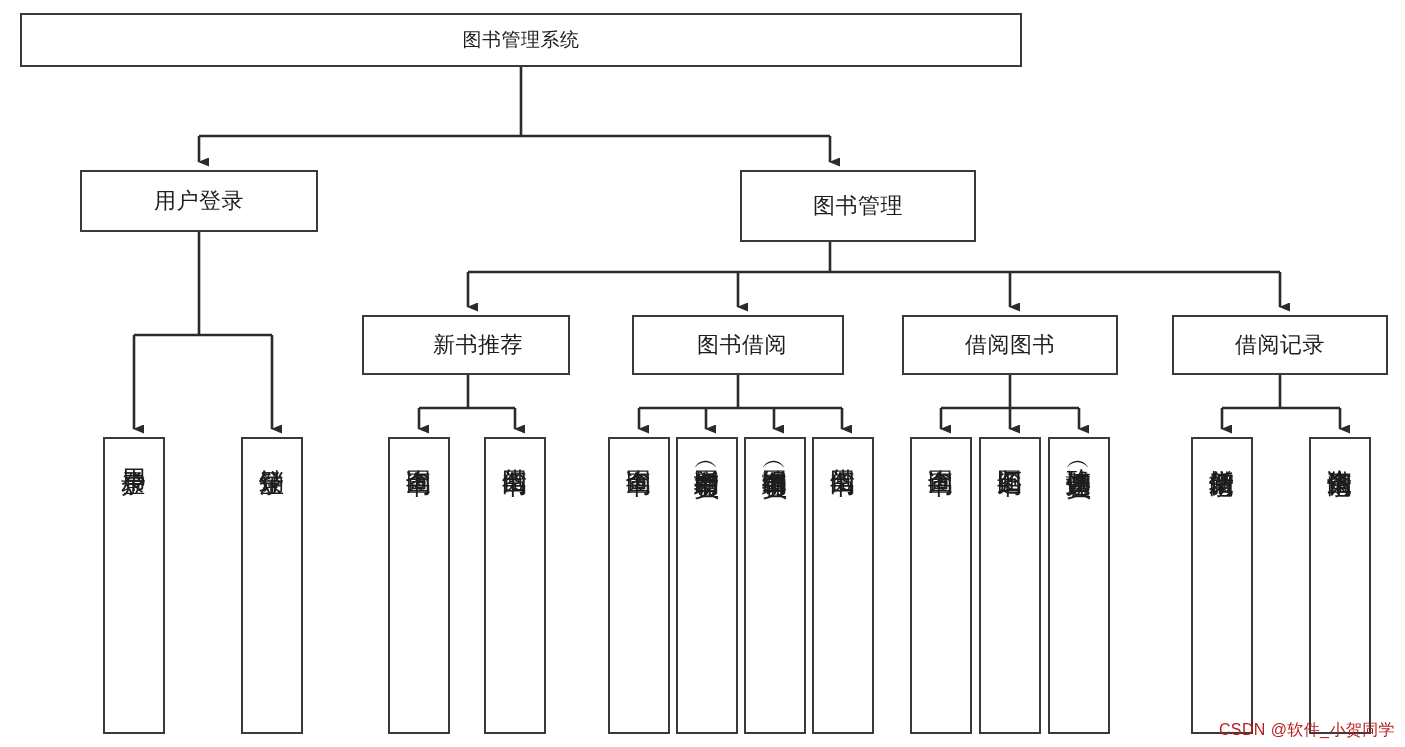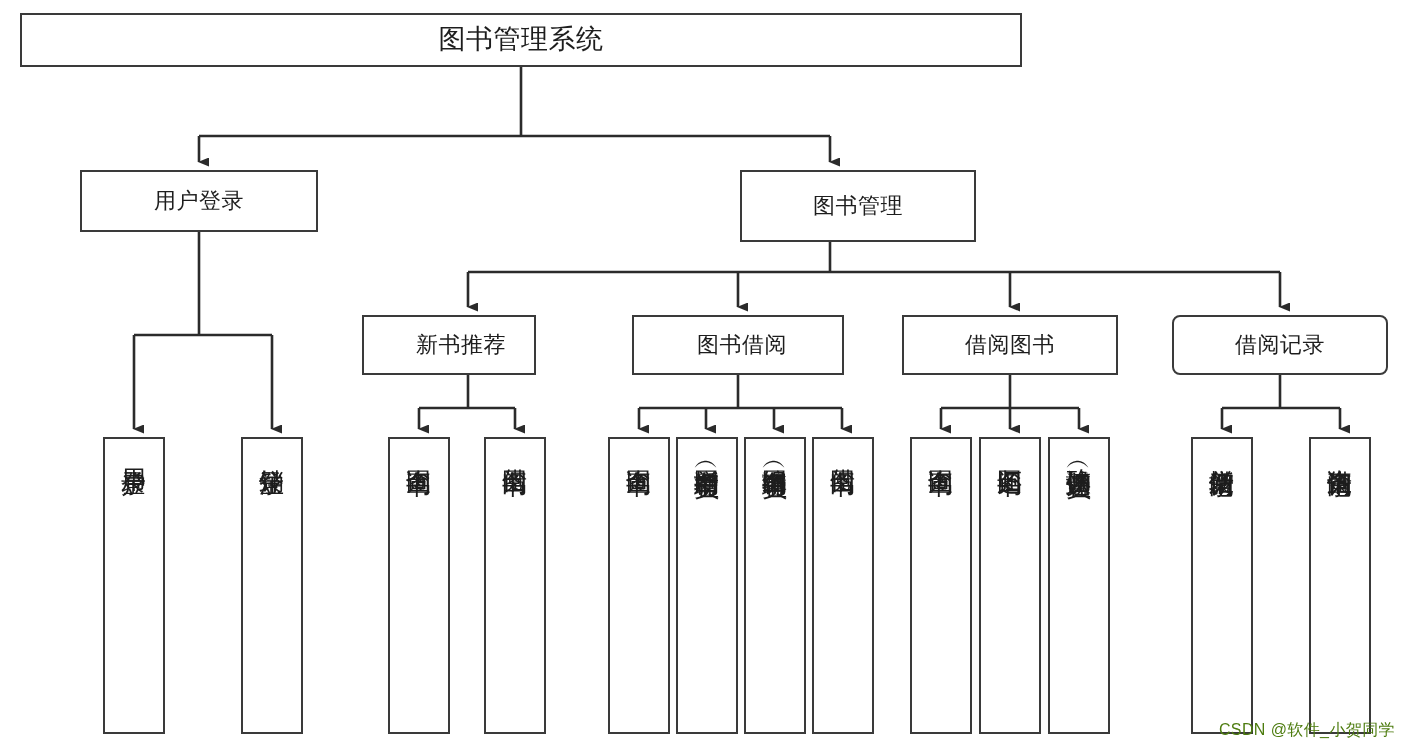--- a/index.html
+++ b/index.html
@@ -37,42 +37,42 @@
   .node-box.horiz {
     writing-mode: horizontal-tb;
   }
   .node-label-h {
     font-size: 22px;
     line-height: 1.1;
     letter-spacing: 0.5px;
     white-space: nowrap;
   }
   .node-box.root .node-label-h {
-    font-size: 27px;
+    font-size: 19px;
   }
   .node-box.vert {
     align-items: flex-start;
     justify-content: center;
     padding-top: 10px;
   }
   .node-label-v {
     writing-mode: vertical-rl;
     text-orientation: upright;
     font-size: 25px;
     line-height: 1.12;
     letter-spacing: 1px;
     white-space: nowrap;
     display: block;
   }
   .watermark {
     position: absolute;
     right: 10px;
     bottom: 6px;
     font-size: 16px;
-    color: #4d7c0f;
+    color: #b91c1c;
     white-space: nowrap;
     pointer-events: none;
     letter-spacing: 0.4px;
   }
 </style>
 </head>
 <body>
 
 <div id="diagram-root">
 
@@ -130,30 +130,30 @@
     <span class="node-label-h">图书管理系统</span>
   </div>
 
   <div class="node-box horiz" style="left:80px; top:170px; width:238px; height:62px;">
     <span class="node-label-h">用户登录</span>
   </div>
   <div class="node-box horiz" style="left:740px; top:170px; width:236px; height:72px;text-align:right;">
     <span class="node-label-h">图书管理</span>
   </div>
 
-  <div class="node-box horiz" style="left:362px; top:315px; width:174px; height:60px;padding-left:24px;">
+  <div class="node-box horiz" style="left:362px; top:315px; width:208px; height:60px;padding-left:24px;">
     <span class="node-label-h">新书推荐</span>
   </div>
   <div class="node-box horiz" style="left:632px; top:315px; width:212px; height:60px;padding-left:8px;">
     <span class="node-label-h">图书借阅</span>
   </div>
   <div class="node-box horiz" style="left:902px; top:315px; width:216px; height:60px;">
     <span class="node-label-h">借阅图书</span>
   </div>
-  <div class="node-box horiz" style="left:1172px; top:315px; width:216px; height:60px;border-radius:8px;">
+  <div class="node-box horiz" style="left:1172px; top:315px; width:216px; height:60px;">
     <span class="node-label-h">借阅记录</span>
   </div>
 
   <div class="node-box vert" style="left:103px; top:437px; width:62px; height:297px;">
     <span class="node-label-v">用户登录</span>
   </div>
   <div class="node-box vert" style="left:241px; top:437px; width:62px; height:297px;">
     <span class="node-label-v">注销登录</span>
   </div>
 

